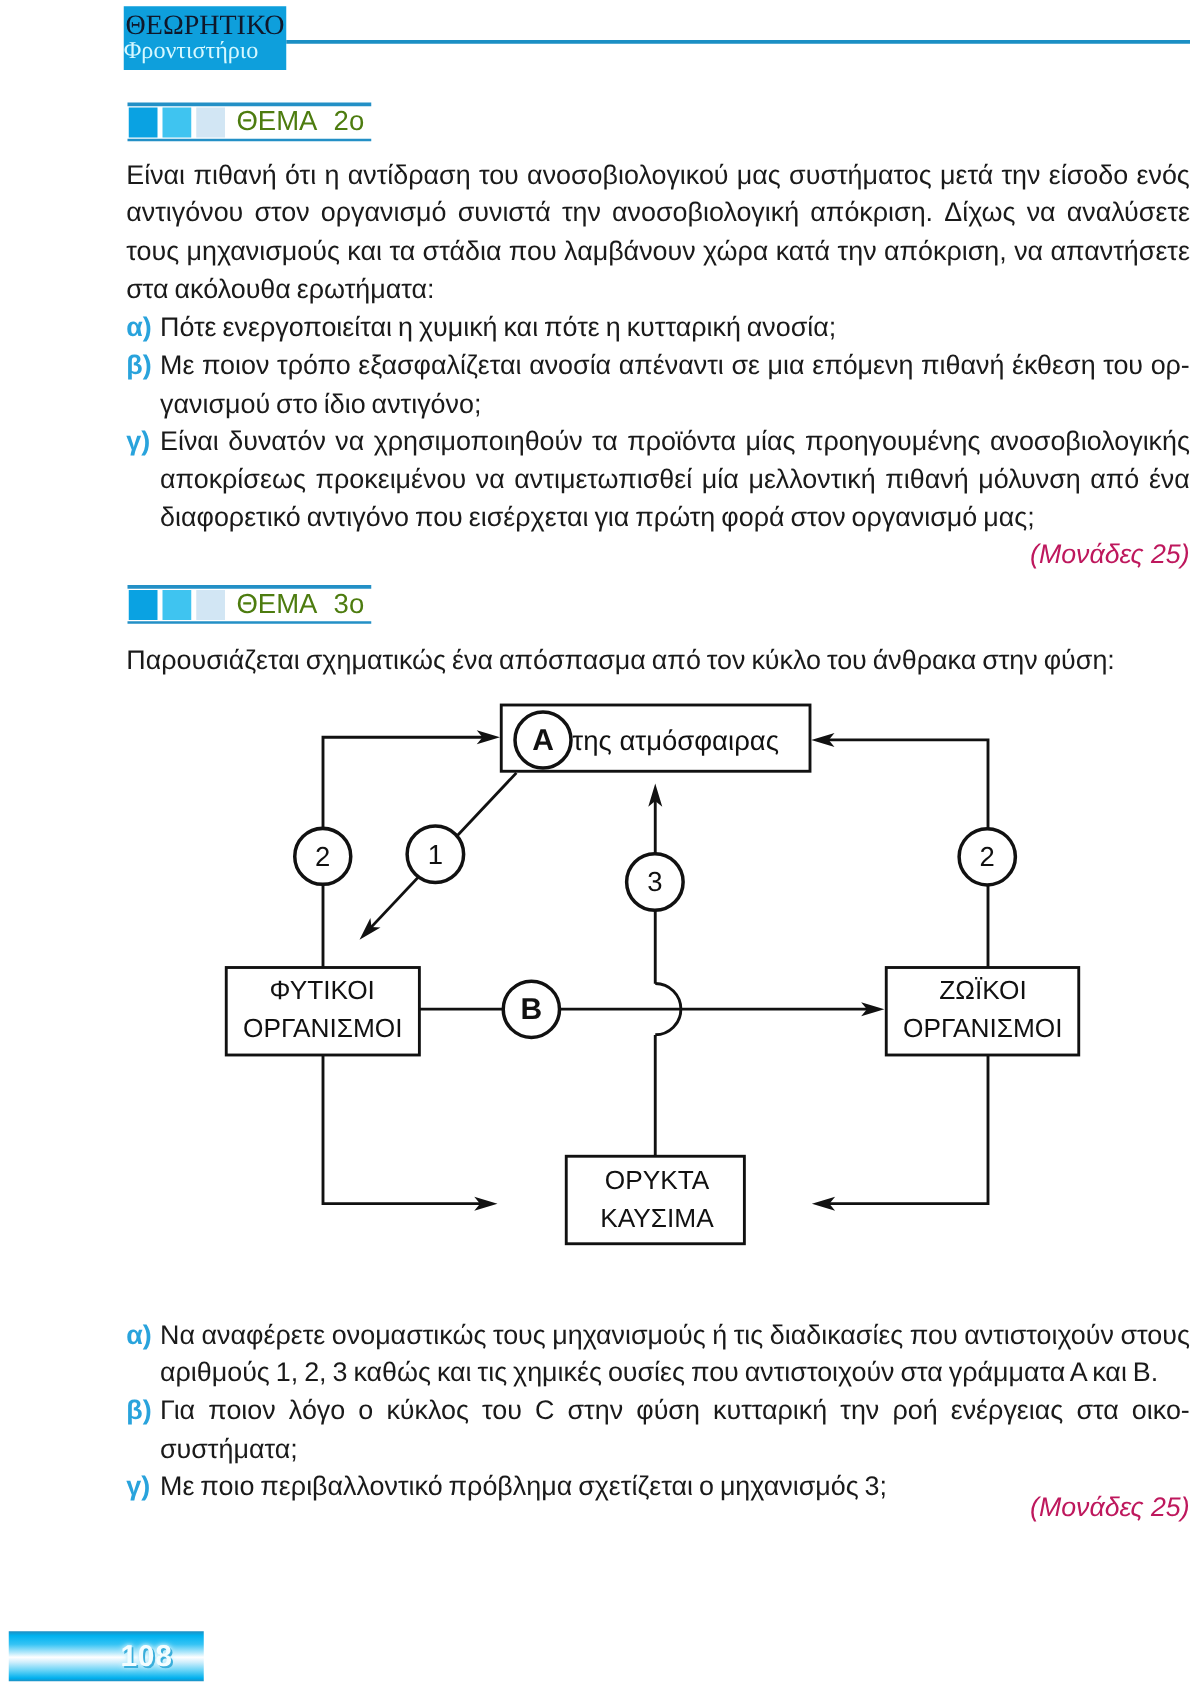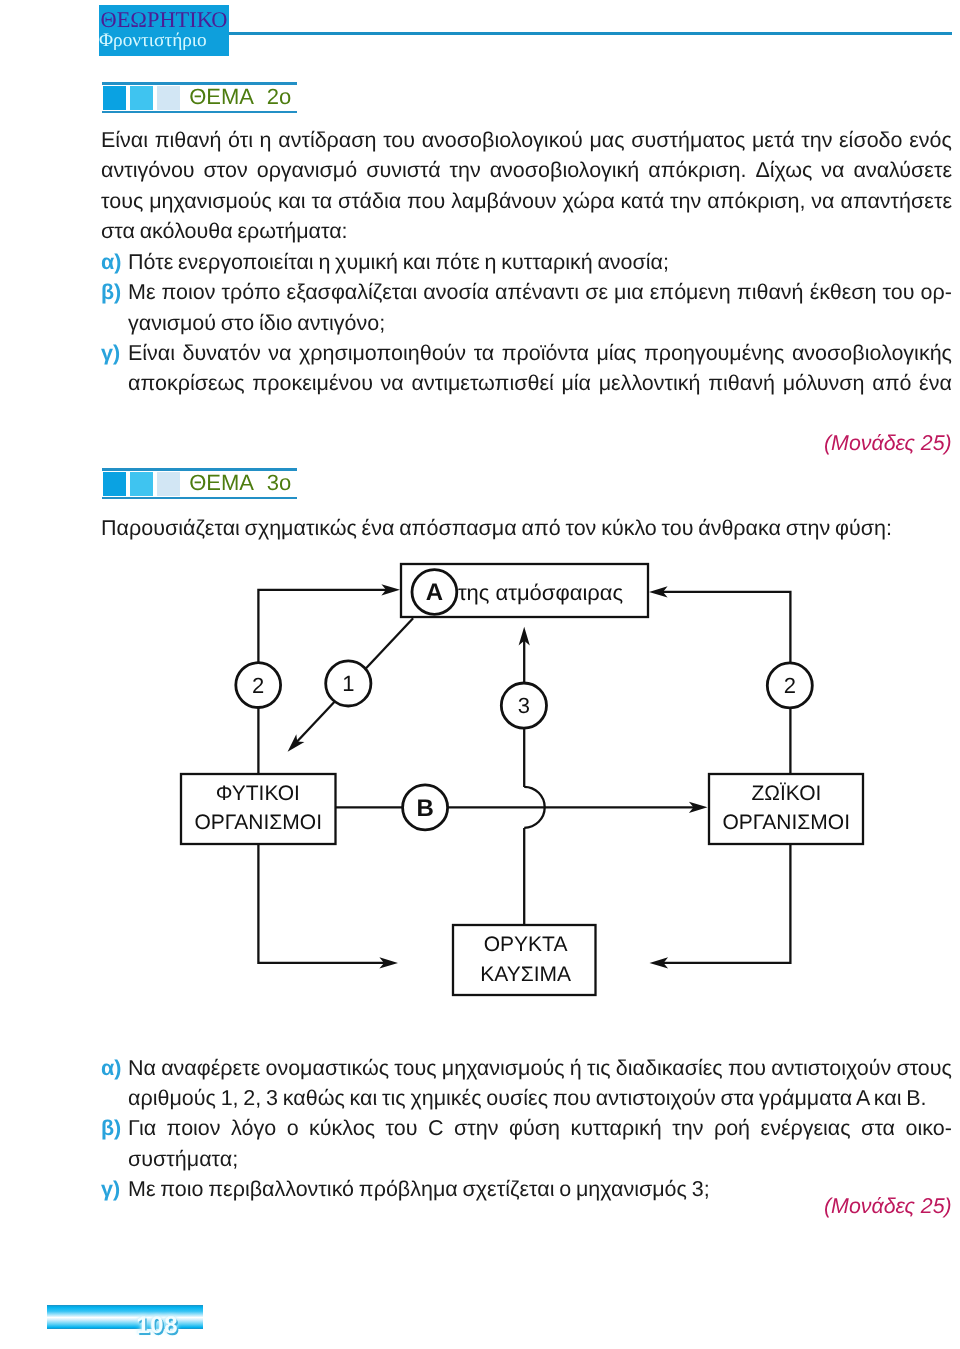--- a/index.html
+++ b/index.html
@@ -6,21 +6,21 @@
   html,body{margin:0;padding:0;background:#ffffff;}
   body{width:960px;height:1349px;position:relative;overflow:hidden;
        font-family:"Liberation Sans", sans-serif;color:#111111;
        -webkit-font-smoothing:antialiased;text-rendering:geometricPrecision;}
   .page{position:absolute;left:0;top:0;width:960px;height:1349px;}
 
   
   .logo-box{position:absolute;left:99px;top:5px;width:130px;height:51px;
             background:#0e9fdc;}
   .logo-l1{position:absolute;left:0;top:3px;width:130px;text-align:center;
-           font-family:"Liberation Serif", serif;font-size:22.4px;color:#4c1d95;
+           font-family:"Liberation Serif", serif;font-size:22.4px;color:#0f172a;
            line-height:24px;}
   .logo-l2{position:absolute;left:0;top:25px;width:130px;text-align:left;
            font-family:Liberation Serif, serif;font-size:19.3px;color:#d6f8ff;
            line-height:21px;}
   .head-rule{position:absolute;left:229px;top:32px;width:723px;height:3px;
              background:#1b8fc4;}
 
   
   .sect{position:absolute;left:101.6px;width:400px;height:32px;}
   .sect .rule{position:absolute;left:0;width:195.3px;height:2.2px;background:#2390c6;}
@@ -37,24 +37,24 @@
   .tline{position:absolute;font-size:21.5px;color:#1a1a1a;white-space:nowrap;word-spacing:-1.2px;
          height:26px;line-height:26px;}
   .tline.j{white-space:nowrap;width:851px;display:flex;justify-content:space-between;word-spacing:normal;}
   .tline.j > i{font-style:normal;}
   .mark{position:absolute;color:#29a3dc;font-weight:bold;font-size:21.5px;
         height:26px;line-height:26px;white-space:nowrap;}
   .monades{position:absolute;font-style:italic;color:#be185d;font-size:21.4px;
            white-space:nowrap;height:26px;line-height:26px;}
 
   
-  .pgnum{position:absolute;left:6.6px;top:1304.8px;width:156.6px;height:24px;
+  .pgnum{position:absolute;left:6.6px;top:1304.8px;width:156.6px;height:40px;
          background:linear-gradient(to bottom,
            #1f8fc2 0%, #00b3f0 9%, #35c3f4 26%, #b6e9fb 43%,
-           #ffffff 52%, #cfeefc 62%, #63d2f6 79%, #00b0ee 94%, #1f8fc2 100%);margin-left:40px;}
+           #ffffff 52%, #cfeefc 62%, #63d2f6 79%, #00b0ee 94%, #1f8fc2 100%);}
   .pgnum span{position:absolute;left:0;top:7.5px;width:131.6px;text-align:right;
               font-size:24px;font-weight:bold;color:#f4fdff;letter-spacing:0.6px;
               text-shadow: 1.5px 1.5px 0.5px #3aaedb, 0 0 3px #b7eafb, 0 0 5px #d6f4fd;}
 </style>
 </head>
 <body>
 
 <div class="page">
 
   <div class="logo-box">
@@ -154,20 +154,21 @@
       <i>προκειμένου</i>
       <i>να</i>
       <i>αντιμετωπισθεί</i>
       <i>μία</i>
       <i>μελλοντική</i>
       <i>πιθανή</i>
       <i>μόλυνση</i>
       <i>από</i>
       <i>ένα</i>
     </div>
+  <div class="tline" style="left:128px;top:400.9px">διαφορετικό αντιγόνο που εισέρχεται για πρώτη φορά στον οργανισμό μας;</div>
 
   <div class="monades" style="left:824px;top:430px">(Μονάδες 25)</div>
 
   <div class="sect" style="top:468.4px">
     <div class="rule top"></div>
     <div class="sq sq1"></div>
     <div class="sq sq2"></div>
     <div class="sq sq3"></div>
     <div class="label">ΘΕΜΑ 3ο</div>
     <div class="rule bot"></div>

